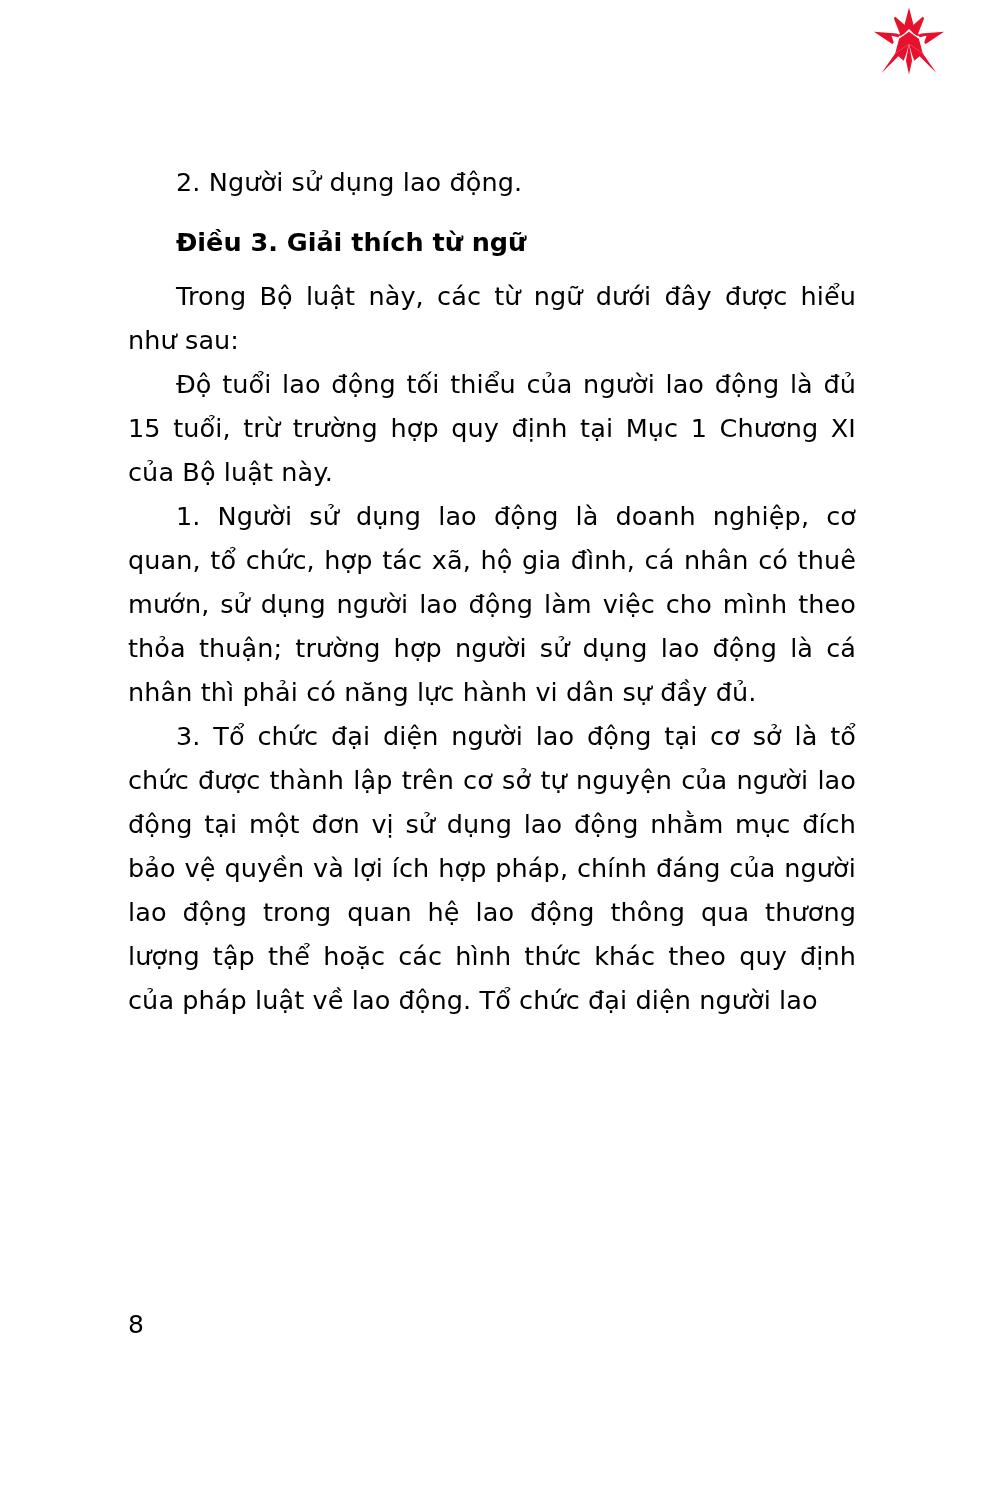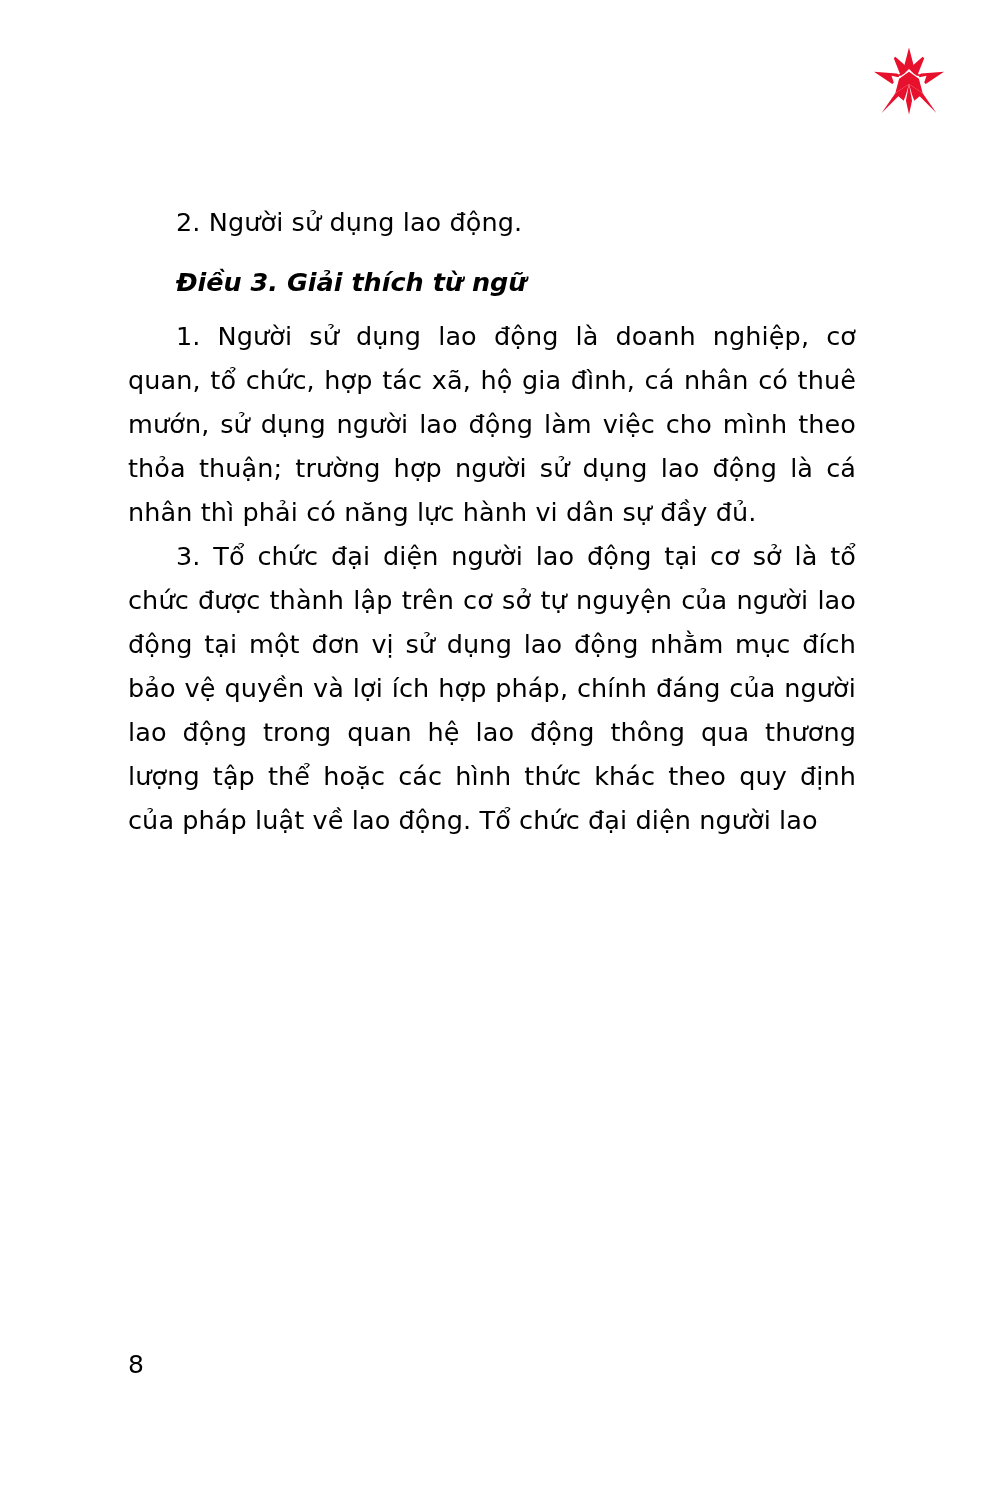--- a/index.html
+++ b/index.html
@@ -12,21 +12,20 @@
     background: #ffffff;
     font-family: "DejaVu Sans", sans-serif;
     color: #000000;
     position: relative;
     overflow: hidden;
   }
 
   .page {
     position: absolute;
     inset: 0;
-    margin-top: 40px;
   }
 
   
   .emblem {
     position: absolute;
     top: 6px;
     right: 52px;
     width: 78px;
     height: 70px;
   }
@@ -50,21 +49,20 @@
   .para.indent {
     text-indent: 48px;
   }
 
   .heading {
     font-size: 25.5px;
     line-height: 44px;
     font-weight: bold;
     text-indent: 48px;
     margin: 16px 0 10px 0;
-    font-style: italic;
   }
 
   
   .folio {
     position: absolute;
     left: 128px;
     top: 1310px;
     font-size: 25px;
     line-height: 30px;
   }
@@ -91,22 +89,24 @@
   </div>
 
   <div class="content">
 
     <p class="para indent">2. Người sử dụng lao động.</p>
 
 
 
     <h2 class="heading">Điều 3. Giải thích từ ngữ</h2>
 
+    <p class="para indent">Trong Bộ luật này, các từ ngữ dưới đây được hiểu như sau:</p>
 
 
+    <p class="para indent">Độ tuổi lao động tối thiểu của người lao động là đủ 15 tuổi, trừ trường hợp quy định tại Mục 1 Chương XI của Bộ luật này.</p>
 
     <p class="para indent">1. Người sử dụng lao động là doanh nghiệp, cơ quan, tổ chức, hợp tác xã, hộ gia đình, cá nhân có thuê mướn, sử dụng người lao động làm việc cho mình theo thỏa thuận; trường hợp người sử dụng lao động là cá nhân thì phải có năng lực hành vi dân sự đầy đủ.</p>
 
     <p class="para indent">3. Tổ chức đại diện người lao động tại cơ sở là tổ chức được thành lập trên cơ sở tự nguyện của người lao động tại một đơn vị sử dụng lao động nhằm mục đích bảo vệ quyền và lợi ích hợp pháp, chính đáng của người lao động trong quan hệ lao động thông qua thương lượng tập thể hoặc các hình thức khác theo quy định của pháp luật về lao động. Tổ chức đại diện người lao</p>
 
   </div>
 
   <div class="folio">8</div>
 
 </div>

